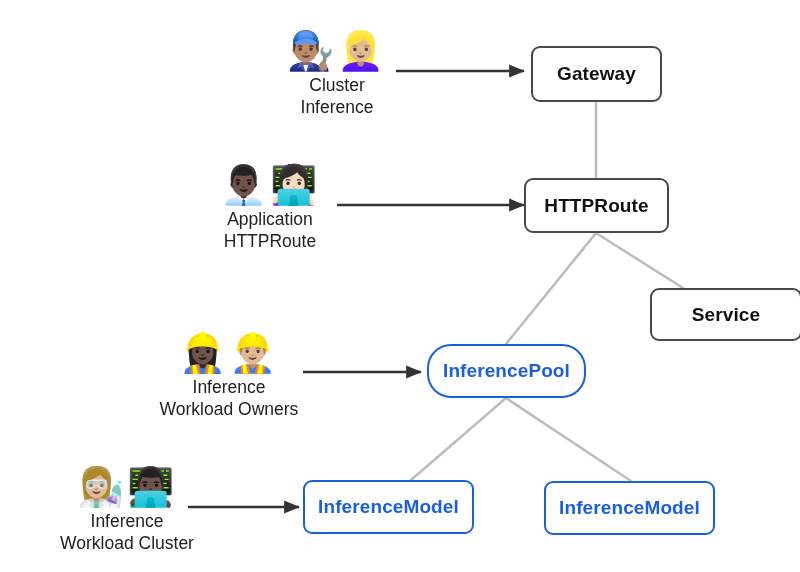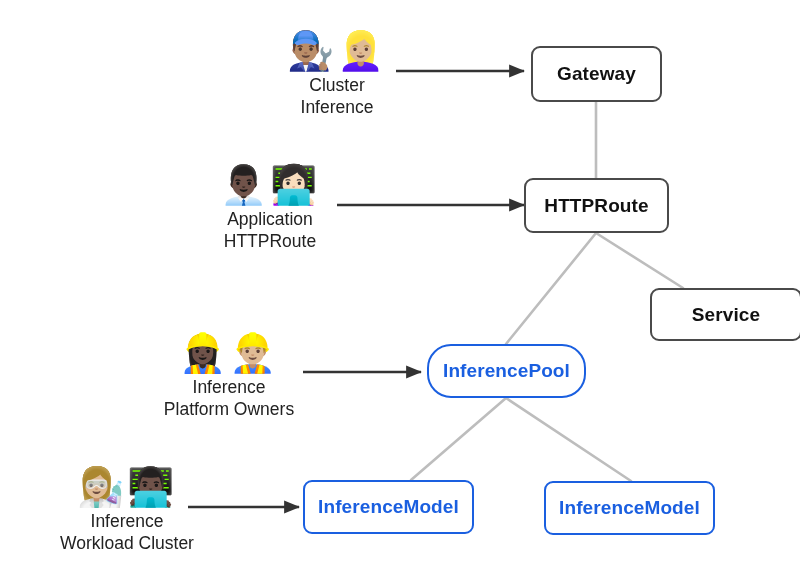--- a/index.html
+++ b/index.html
@@ -110,21 +110,21 @@
     <div class="persona-label">
       <span>Application</span>
       <span class="l2">HTTPRoute</span>
     </div>
   </div>
 
   <div class="persona" style="left:114px; top:330px;">
     <div class="persona-emojis">👷🏿‍♀️👷🏼‍♂️</div>
     <div class="persona-label">
       <span>Inference</span>
-      <span class="l2">Platform Owners</span>
+      <span class="l2">Workload Owners</span>
     </div>
   </div>
 
   <div class="persona" style="left:12px; top:464px;">
     <div class="persona-emojis">👩🏼‍🔬👨🏿‍💻</div>
     <div class="persona-label">
       <span>Inference</span>
       <span class="l2">Workload Cluster</span>
     </div>
   </div>

